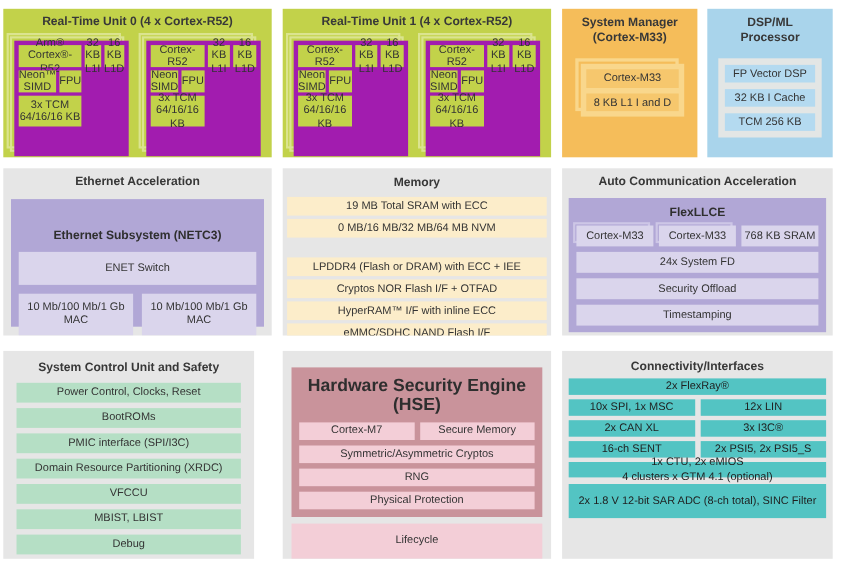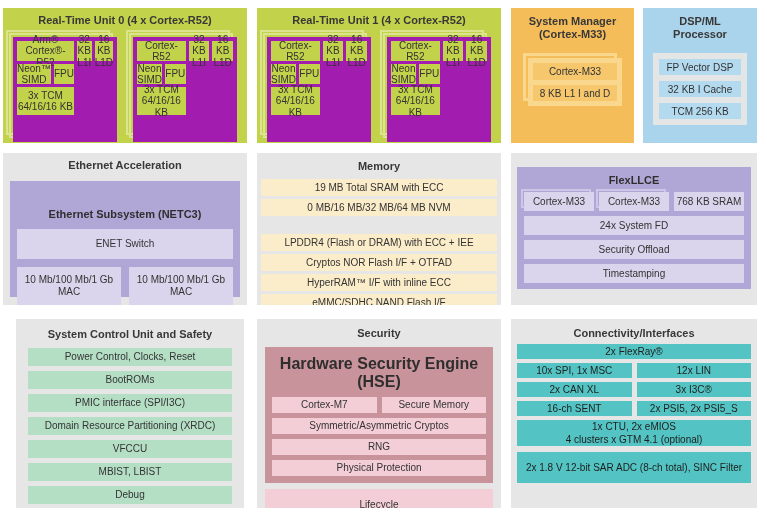--- a/index.html
+++ b/index.html
@@ -76,33 +76,33 @@
   .hse-pair .row, .hse-row { height:16px; }
   .hse-row { margin-top:5px; }
   .sec-row { height:32px; margin-top:6px; }
 
   
   .conn { padding:8px 6px; }
   .teal { background:#53c4c3; color:#1e1e1e; }
   .conn-full { height:15px; margin-top:4px; }
   .conn-grid { display:grid; grid-template-columns:1fr 1fr; gap:4px 5px; margin-top:4px; }
   .conn-grid .row { height:15px; }
-  .conn-ctu { height:26px; margin-top:4px; flex-direction:column; line-height:1.35; }
+  .conn-ctu { height:14px; margin-top:4px; flex-direction:column; line-height:1.35; }
   .conn-adc { height:31px; margin-top:6px; }
   .conn .block-title { margin-bottom:2px; }
 
   
   #rtu0 { left:3px;   top:8px;   width:244px; height:135px; }
   #rtu1 { left:257px; top:8px;   width:244px; height:135px; }
   #sysmgr { left:511px; top:8px; width:123px; height:135px; }
   #dsp  { left:643px; top:8px;   width:114px; height:135px; }
   #ethernet { left:3px;   top:153px; width:244px; height:152px; }
   #memory   { left:257px; top:153px; width:244px; height:152px; }
   #autocomm { left:511px; top:153px; width:246px; height:152px; }
-  #scu          { left:16px;   top:319px; width:228px; height:189px; }
+  #scu          { left:3px;   top:319px; width:228px; height:189px; }
   #security     { left:257px; top:319px; width:244px; height:189px; }
   #connectivity { left:511px; top:319px; width:246px; height:189px; }
 </style>
 </head>
 <body>
 
 <div class="canvas">
 
   <div id="rtu0" class="block green">
     <div class="block-title">Real-Time Unit 0 (4 x Cortex-R52)</div>
@@ -194,20 +194,21 @@
       <div class="row cream">0 MB/16 MB/32 MB/64 MB NVM</div>
       <div class="mem-spacer"></div>
       <div class="row cream">LPDDR4 (Flash or DRAM) with ECC + IEE</div>
       <div class="row cream">Cryptos NOR Flash I/F + OTFAD</div>
       <div class="row cream">HyperRAM™ I/F with inline ECC</div>
       <div class="row cream">eMMC/SDHC NAND Flash I/F</div>
     </div>
   </div>
 
   <div id="autocomm" class="block gray">
+    <div class="block-title">Auto Communication Acceleration</div>
     <div class="ac-container">
       <div class="ac-title">FlexLLCE</div>
       <div class="ac-cores">
         <div class="core stacked">
           <div class="row pcell">Cortex-M33</div>
         </div>
         <div class="core stacked">
           <div class="row pcell">Cortex-M33</div>
         </div>
         <div class="core">
@@ -227,21 +228,20 @@
       <div class="row mint">BootROMs</div>
       <div class="row mint">PMIC interface (SPI/I3C)</div>
       <div class="row mint">Domain Resource Partitioning (XRDC)</div>
       <div class="row mint">VFCCU</div>
       <div class="row mint">MBIST, LBIST</div>
       <div class="row mint">Debug</div>
     </div>
   </div>
 
   <div id="security" class="block gray security">
-    <div class="block-title">Security</div>
     <div class="hse">
       <div class="hse-title">Hardware Security Engine (HSE)</div>
       <div class="hse-pair">
         <div class="row pink">Cortex-M7</div>
         <div class="row pink">Secure Memory</div>
       </div>
       <div class="row pink hse-row">Symmetric/Asymmetric Cryptos</div>
       <div class="row pink hse-row">RNG</div>
       <div class="row pink hse-row">Physical Protection</div>
     </div>

